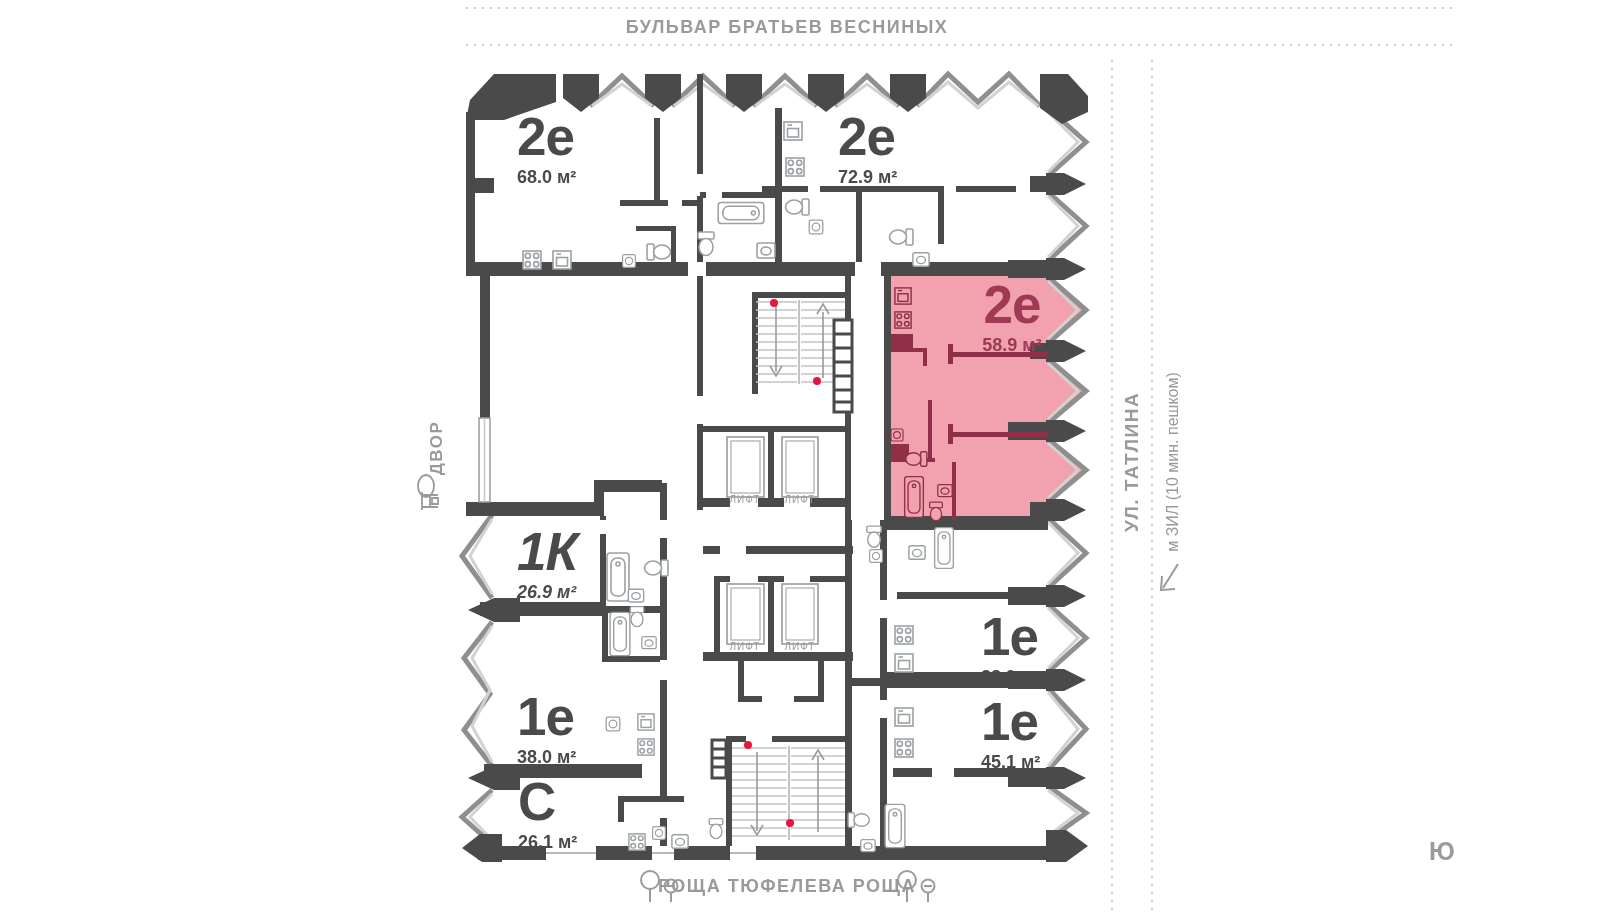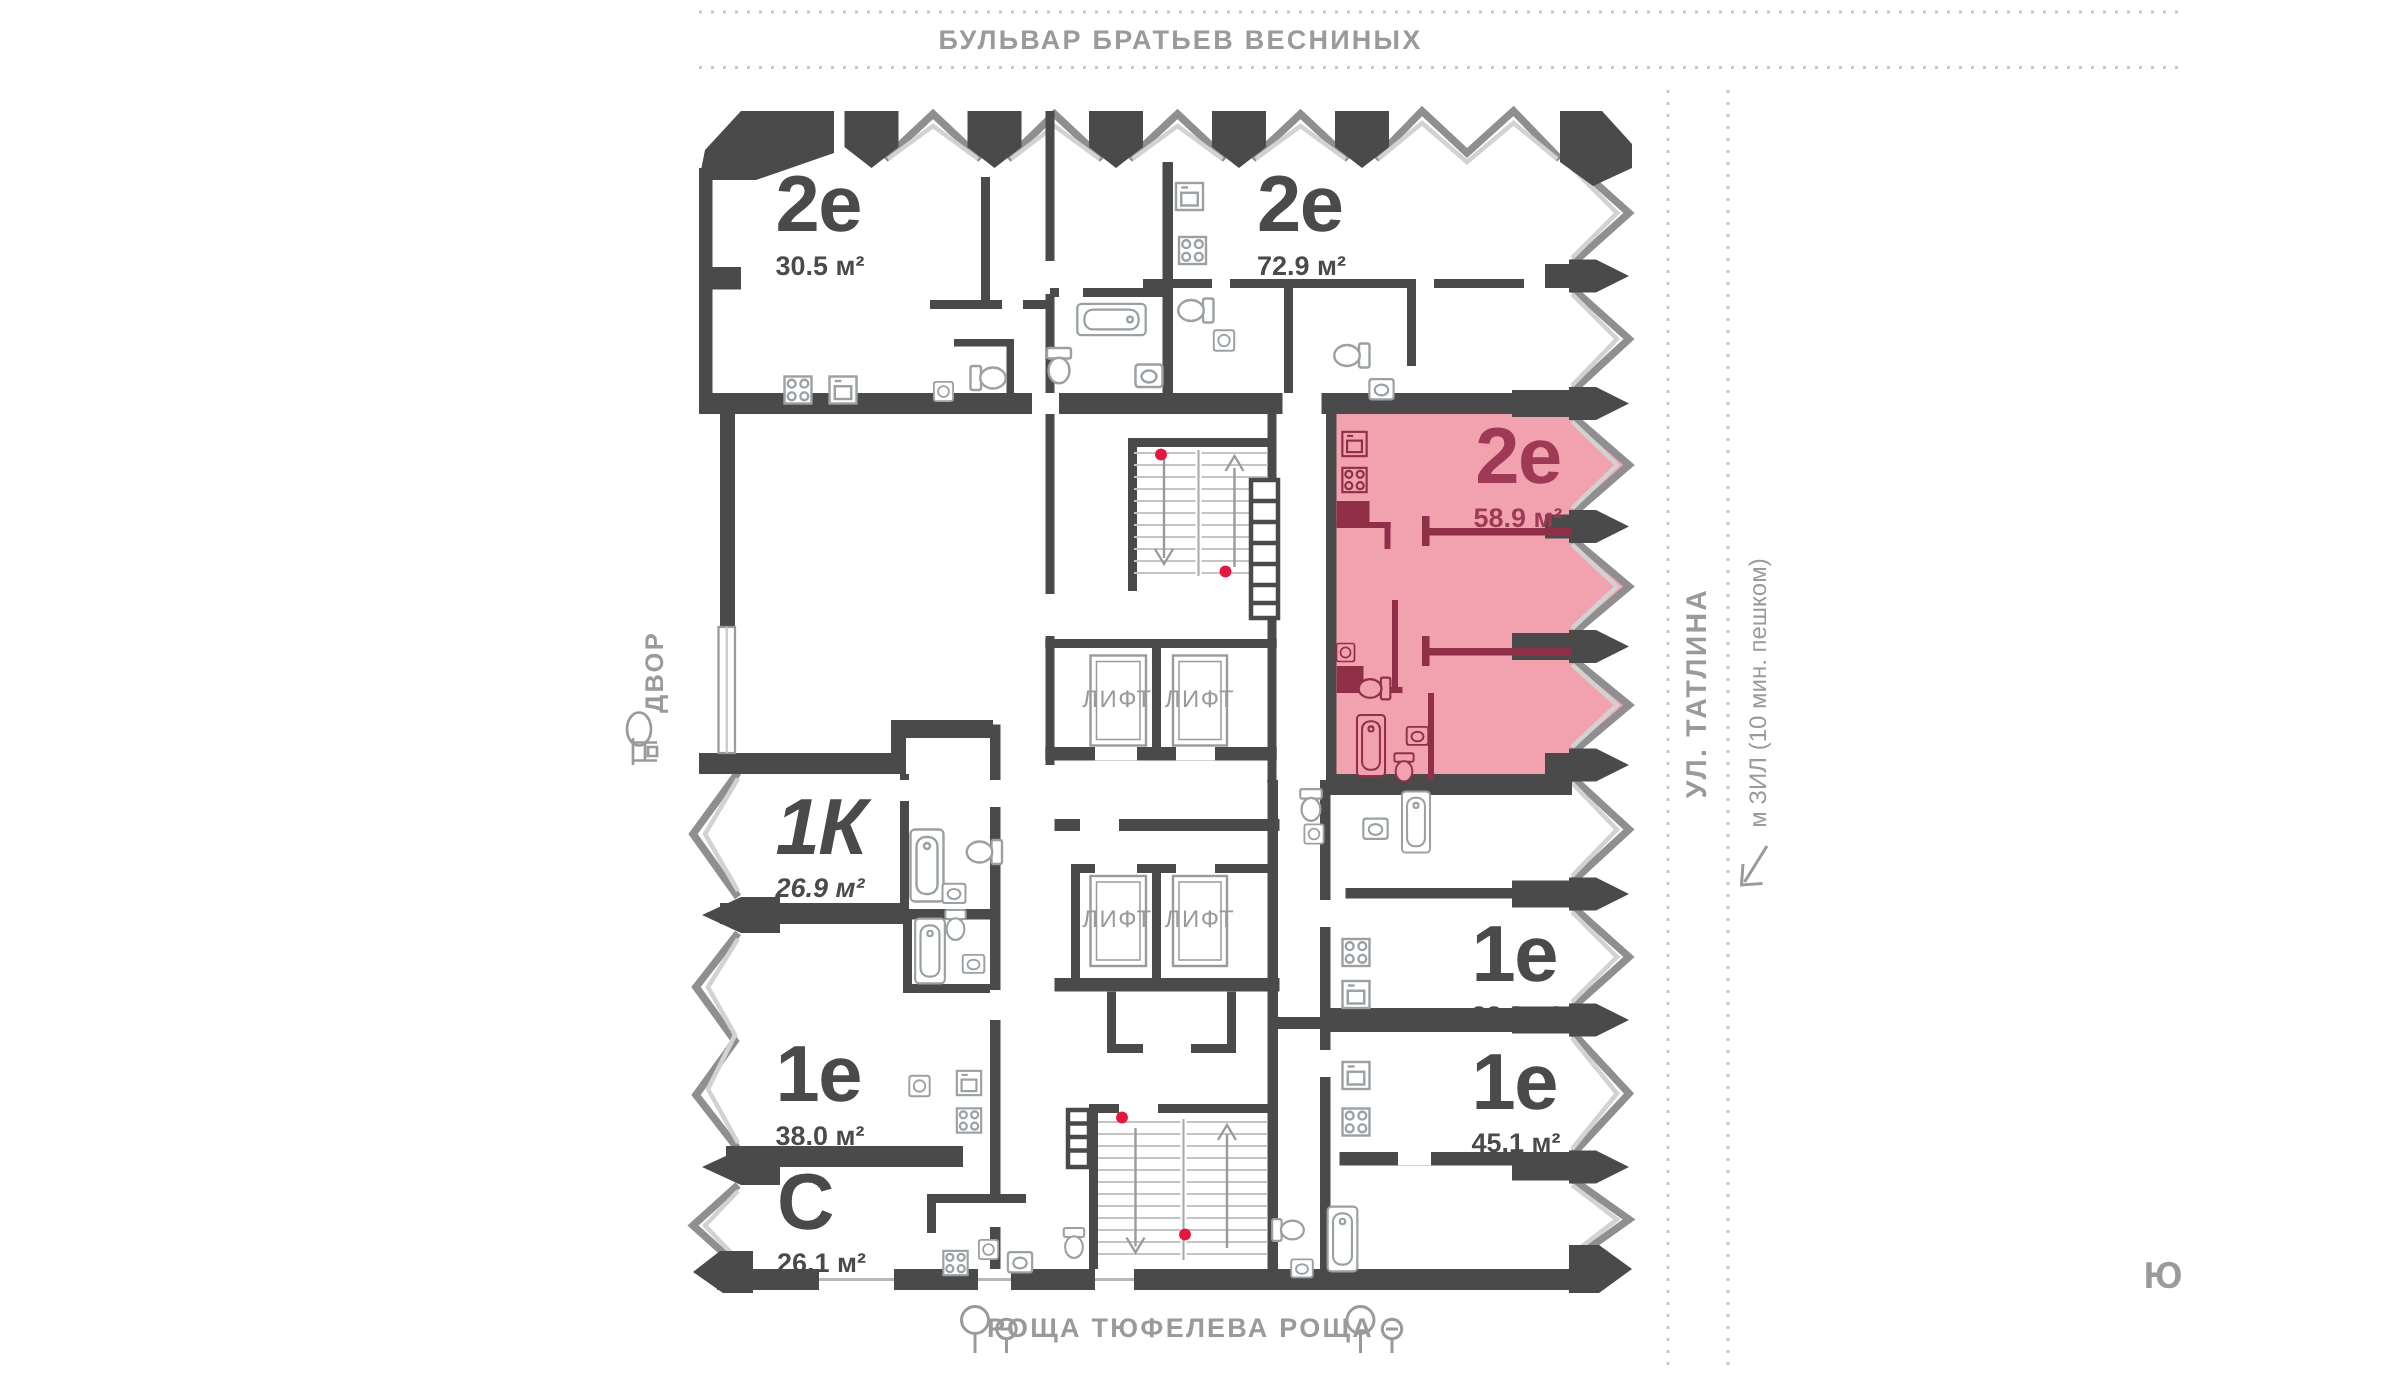--- a/index.html
+++ b/index.html
@@ -7,21 +7,21 @@
          font-family:"Liberation Sans",sans-serif;}
   .stage svg{position:absolute;left:0;top:0;}
   .lbl{position:absolute;color:#9a9a9a;white-space:nowrap;}
   .street{font-size:18px;font-weight:700;letter-spacing:1.5px;color:#9a9a9a;}
   .rot{transform:translate(-50%,-50%) rotate(-90deg);}
   .ctr{transform:translate(-50%,-50%);}
   .unit{position:absolute;color:#4a4a4a;line-height:1;}
   .unit .big{font-size:53px;font-weight:700;letter-spacing:-1px;}
   .unit .area{font-size:18px;font-weight:700;margin-top:5px;}
   .unit.hl{color:#9e3a55;text-align:center;}
-  .lift{position:absolute;font-size:16px;letter-spacing:1px;color:#9a9a9a;transform:translate(-50%,-50%);}
+  .lift{position:absolute;font-size:10px;letter-spacing:1px;color:#9a9a9a;transform:translate(-50%,-50%);margin-top:32px;}
   .compass-letter{position:absolute;font-size:25px;font-weight:700;transform:translate(-50%,-50%);}
   .c-n{color:#d61f3e;}
   .c-s{color:#9a9a9a;}
   .note{font-size:16px;font-weight:400;}
 </style>
 </head>
 <body>
 
 <div class="stage">
 
@@ -412,21 +412,21 @@
 </svg>
 
 <div class="lbl street ctr" style="left:787px;top:27px;">БУЛЬВАР БРАТЬЕВ ВЕСНИНЫХ</div>
 <div class="lbl street ctr" style="left:787px;top:886px;">РОЩА ТЮФЕЛЕВА РОЩА</div>
 <div class="lbl street rot" style="left:437px;top:448px;font-size:17px;">ДВОР</div>
 <div class="lbl street rot" style="left:1132px;top:462px;font-size:19px;">УЛ. ТАТЛИНА</div>
 <div class="lbl rot note" style="left:1173px;top:462px;">м ЗИЛ (10 мин. пешком)</div>
 
 <div class="unit" style="left:517px;top:110px;">
   <div class="big">2е</div>
-  <div class="area">30.5 м²</div>
+  <div class="area">68.0 м²</div>
 </div>
 <div class="unit" style="left:838px;top:110px;">
   <div class="big">2е</div>
   <div class="area">72.9 м²</div>
 </div>
 <div class="unit hl" style="left:962px;top:278px;width:100px;">
   <div class="big">2е</div>
   <div class="area">58.9 м²</div>
 </div>
 <div class="unit" style="left:517px;top:525px;font-style:italic;">

